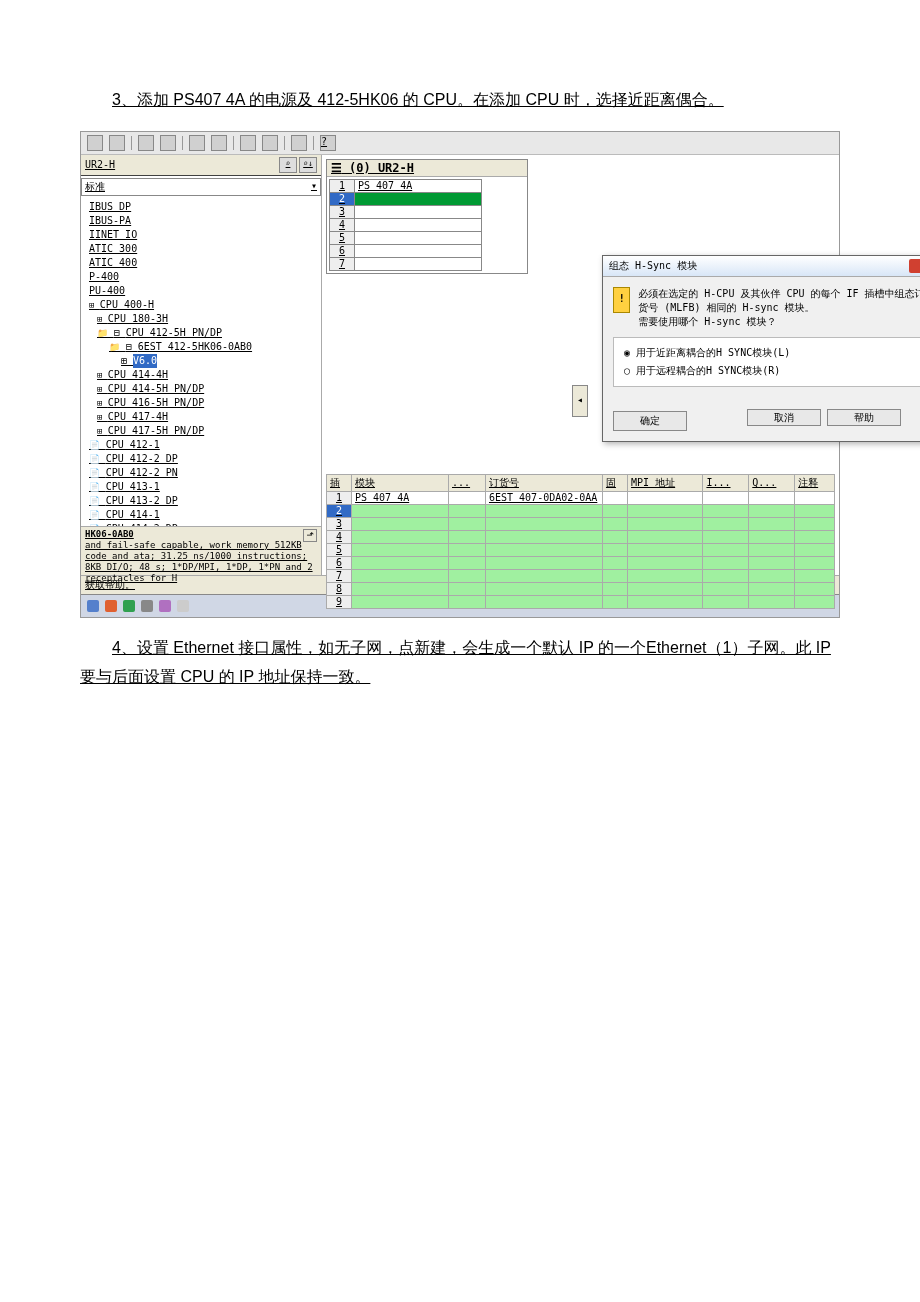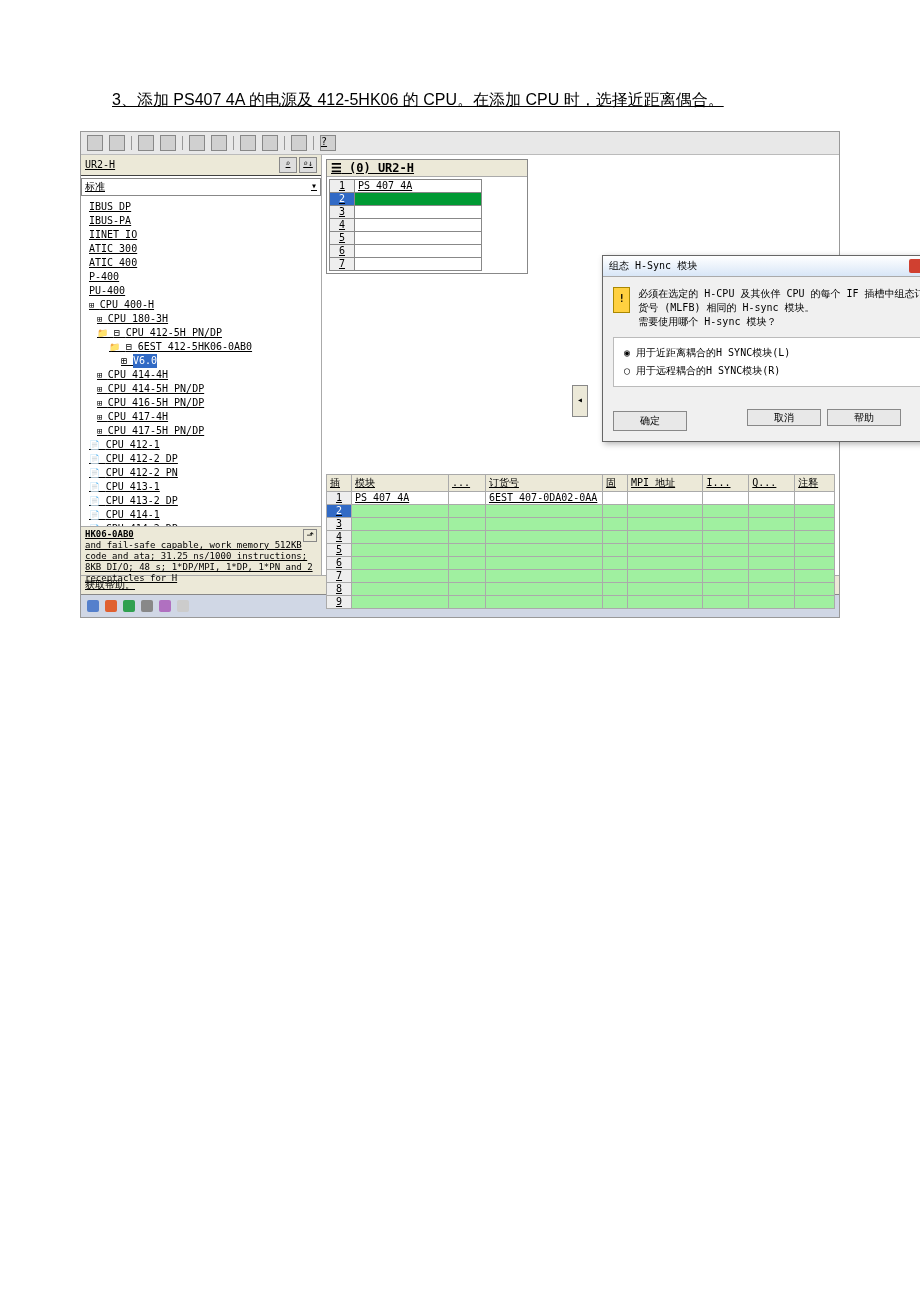--- a/index.html
+++ b/index.html
@@ -574,14 +574,15 @@
         <span class="task-icon" style="background:#e06030;"></span>
         <span class="task-icon" style="background:#30a050;"></span>
         <span class="task-icon" style="background:#888;"></span>
         <span class="task-icon" style="background:#b070c0;"></span>
         <span class="task-icon" style="background:#ccc;"></span>
       </div>
     </div>
 
   </div>
 
+  <p class="para indent">4、设置 Ethernet 接口属性，如无子网，点新建，会生成一个默认 IP 的一个Ethernet（1）子网。此 IP 要与后面设置 CPU 的 IP 地址保持一致。</p>
 
 </div>
 
 </body></html>

